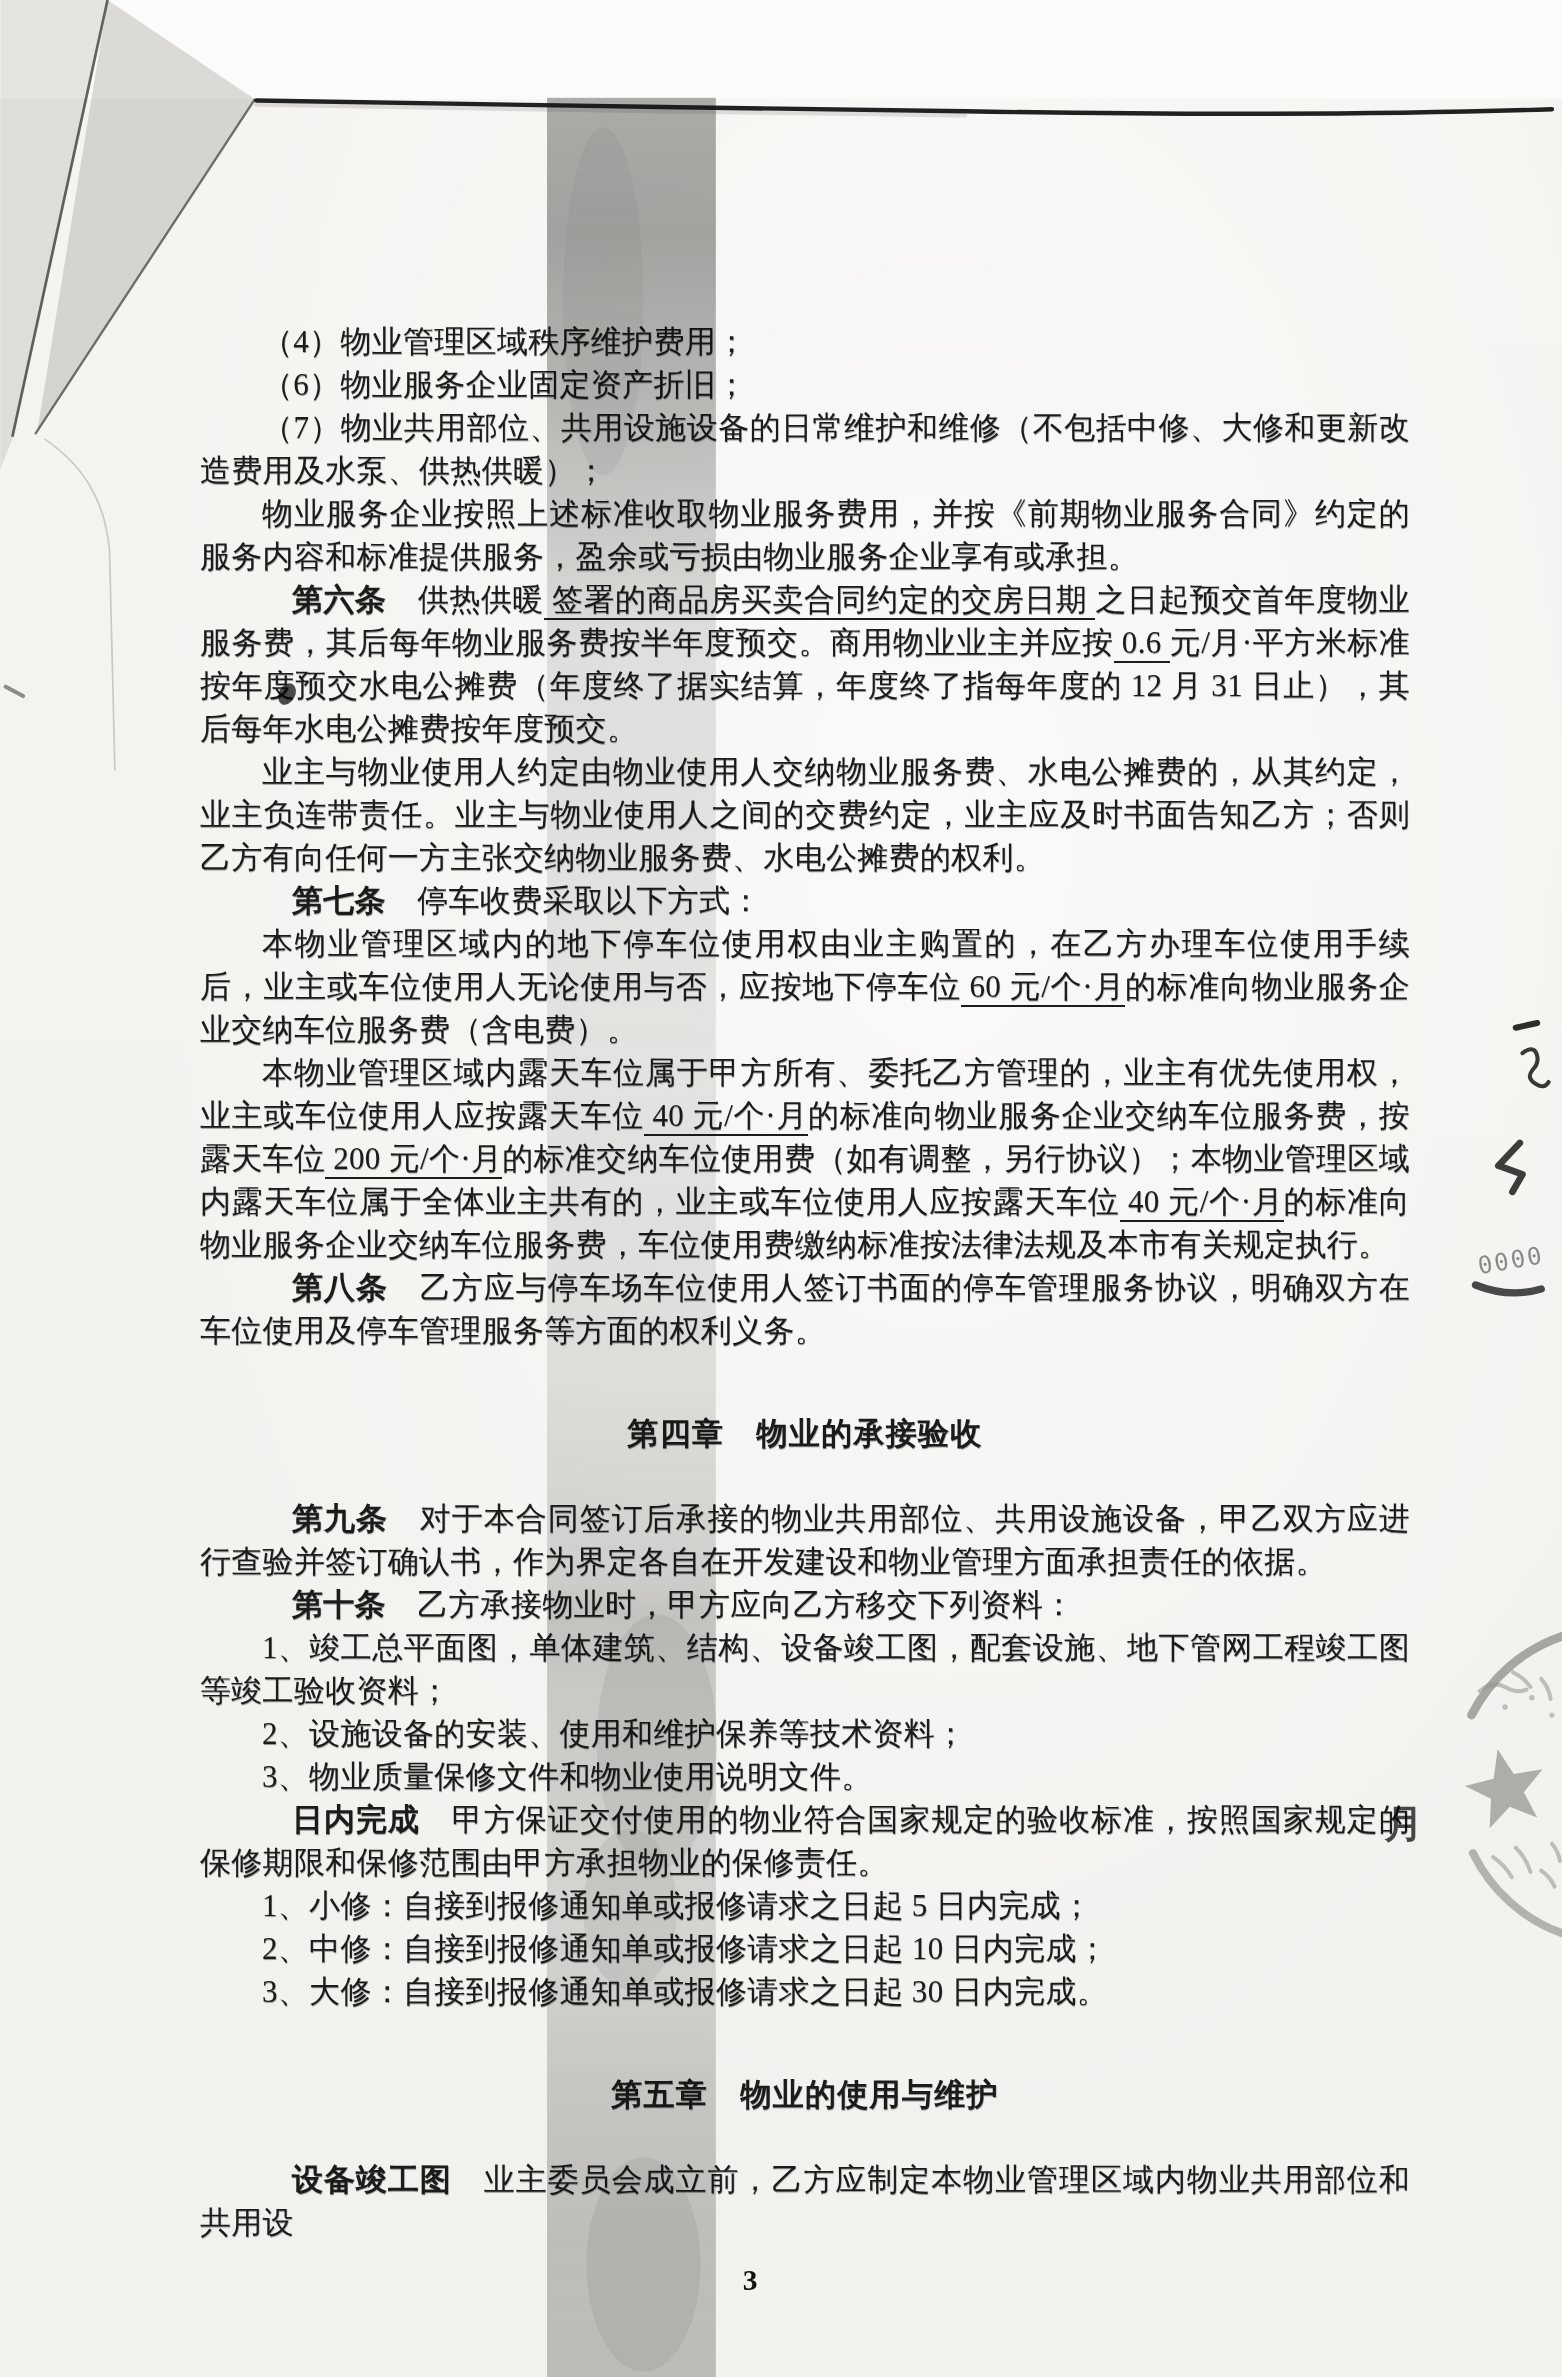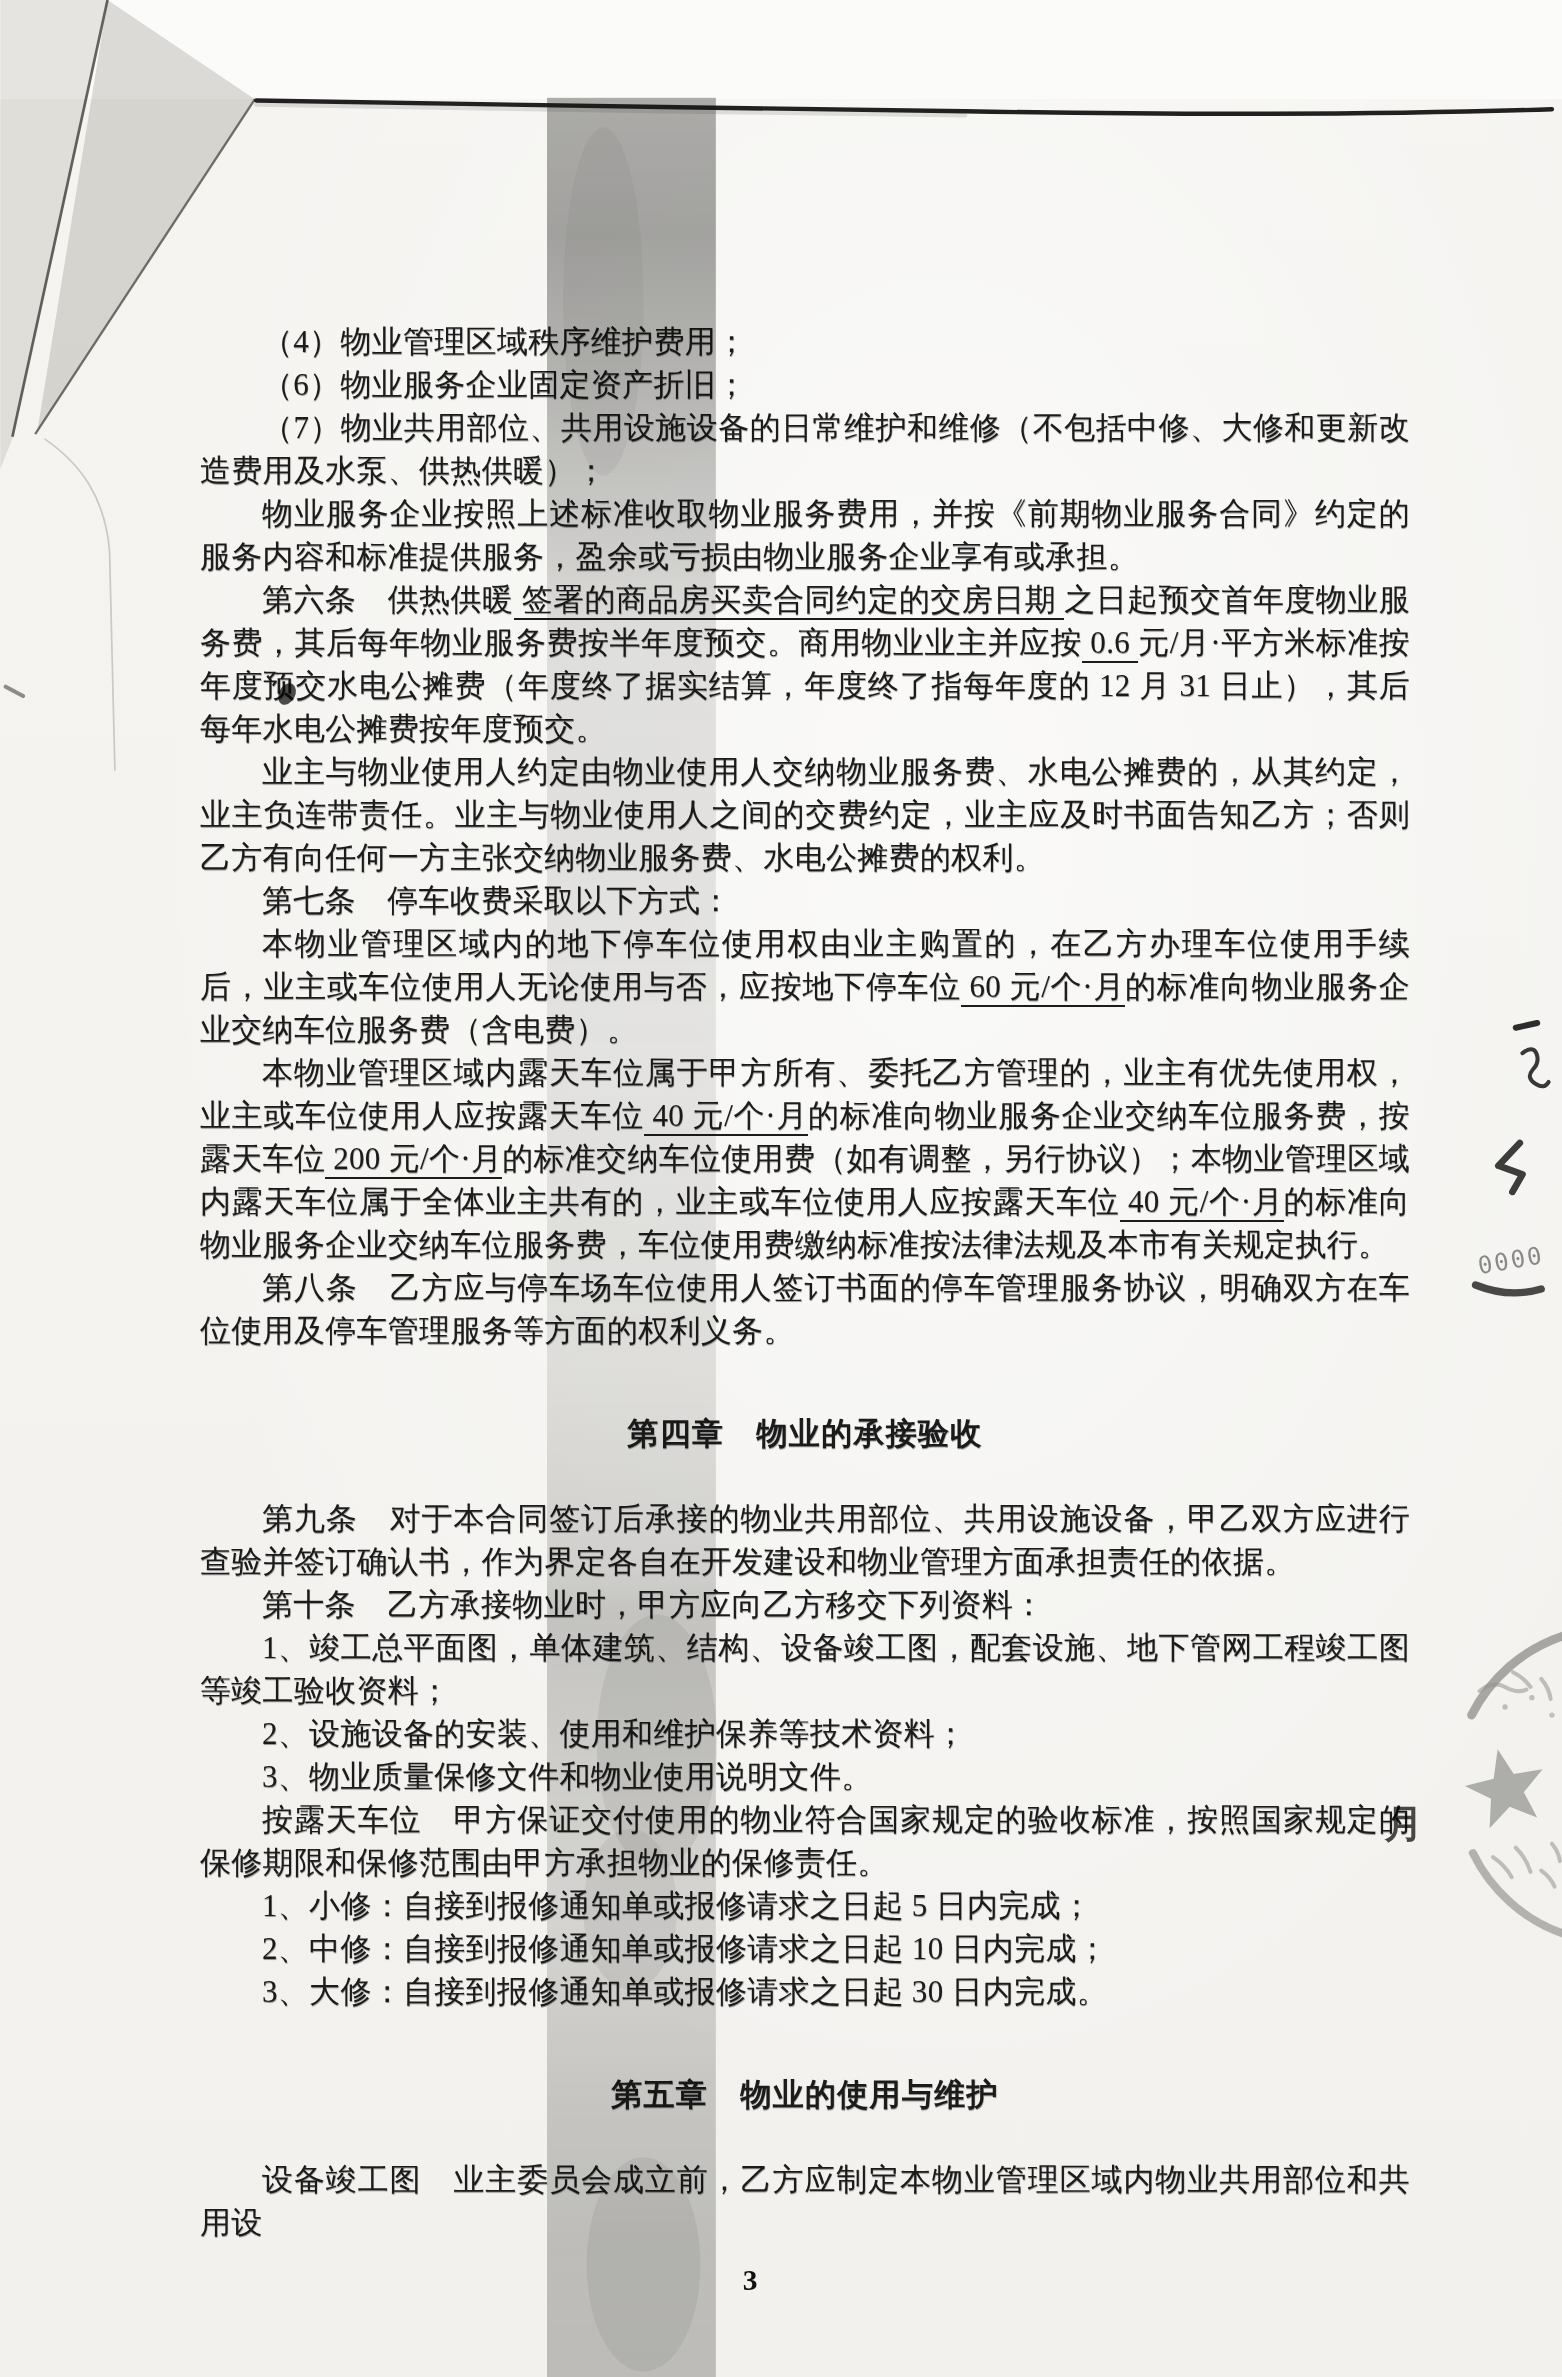--- a/index.html
+++ b/index.html
@@ -32,21 +32,21 @@
     text-align:justify;
     text-shadow:0.4px 0.5px 0.7px rgba(20,20,20,0.42);
   }
   .doc-body p.para { margin:0; text-indent:2em; }
   .doc-body p.chapter {
     margin:60px 0 42px;
     text-align:center; text-indent:0;
     font-weight:bold;
     letter-spacing:1.3px;
   }
-  .doc-body span.b { font-weight:normal; }
+  .doc-body span.b { font-weight:bold;margin-left:30px; }
   .doc-body span.u {
     border-bottom:2.3px solid #1c1c1c;
     padding-bottom:0.7px;
     box-decoration-break:clone;
     -webkit-box-decoration-break:clone;
   }
 
   .page-number {
     position:absolute; left:710px; top:2264px; width:80px;
     z-index:2;
@@ -80,21 +80,21 @@
       <p class="para"><span class="b">第七条　</span><span>停车收费采取以下方式：</span></p>
       <p class="para"><span>本物业管理区域内的地下停车位使用权由业主购置的，在乙方办理车位使用手续后，业主或车位使用人无论使用与否，应按地下停车位</span><span class="u">&nbsp;60 元/个·月</span><span>的标准向物业服务企业交纳车位服务费（含电费）。</span></p>
       <p class="para"><span>本物业管理区域内露天车位属于甲方所有、委托乙方管理的，业主有优先使用权，业主或车位使用人应按露天车位</span><span class="u">&nbsp;40 元/个·月</span><span>的标准向物业服务企业交纳车位服务费，按露天车位</span><span class="u">&nbsp;200 元/个·月</span><span>的标准交纳车位使用费（如有调整，另行协议）；本物业管理区域内露天车位属于全体业主共有的，业主或车位使用人应按露天车位</span><span class="u">&nbsp;40 元/个·月</span><span>的标准向物业服务企业交纳车位服务费，车位使用费缴纳标准按法律法规及本市有关规定执行。</span></p>
       <p class="para"><span class="b">第八条　</span><span>乙方应与停车场车位使用人签订书面的停车管理服务协议，明确双方在车位使用及停车管理服务等方面的权利义务。</span></p>
       <p class="chapter"><span>第四章　物业的承接验收</span></p>
       <p class="para"><span class="b">第九条　</span><span>对于本合同签订后承接的物业共用部位、共用设施设备，甲乙双方应进行查验并签订确认书，作为界定各自在开发建设和物业管理方面承担责任的依据。</span></p>
       <p class="para"><span class="b">第十条　</span><span>乙方承接物业时，甲方应向乙方移交下列资料：</span></p>
       <p class="para"><span>1、竣工总平面图，单体建筑、结构、设备竣工图，配套设施、地下管网工程竣工图等竣工验收资料；</span></p>
       <p class="para"><span>2、设施设备的安装、使用和维护保养等技术资料；</span></p>
       <p class="para"><span>3、物业质量保修文件和物业使用说明文件。</span></p>
-      <p class="para"><span class="b">按露天车位　</span><span>甲方保证交付使用的物业符合国家规定的验收标准，按照国家规定的保修期限和保修范围由甲方承担物业的保修责任。</span></p>
+      <p class="para"><span class="b">日内完成　</span><span>甲方保证交付使用的物业符合国家规定的验收标准，按照国家规定的保修期限和保修范围由甲方承担物业的保修责任。</span></p>
       <p class="para"><span>1、小修：自接到报修通知单或报修请求之日起 5 日内完成；</span></p>
       <p class="para"><span>2、中修：自接到报修通知单或报修请求之日起 10 日内完成；</span></p>
       <p class="para"><span>3、大修：自接到报修通知单或报修请求之日起 30 日内完成。</span></p>
       <p class="chapter"><span>第五章　物业的使用与维护</span></p>
       <p class="para"><span class="b">设备竣工图　</span><span>业主委员会成立前，乙方应制定本物业管理区域内物业共用部位和共用设</span></p>
     </div>
 
   <div class="page-number">3</div>
 
   <svg class="artifacts" width="1563" height="2377" viewBox="0 0 2332 3548" xmlns="http://www.w3.org/2000/svg">

